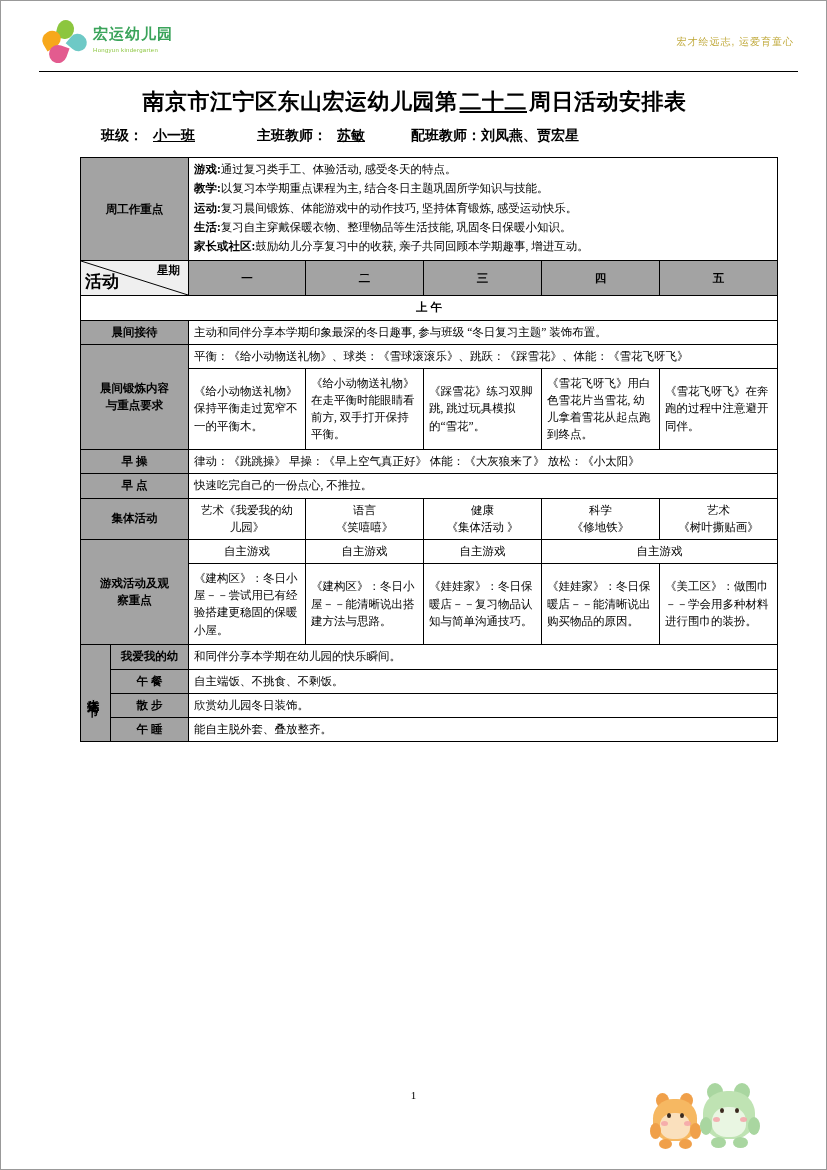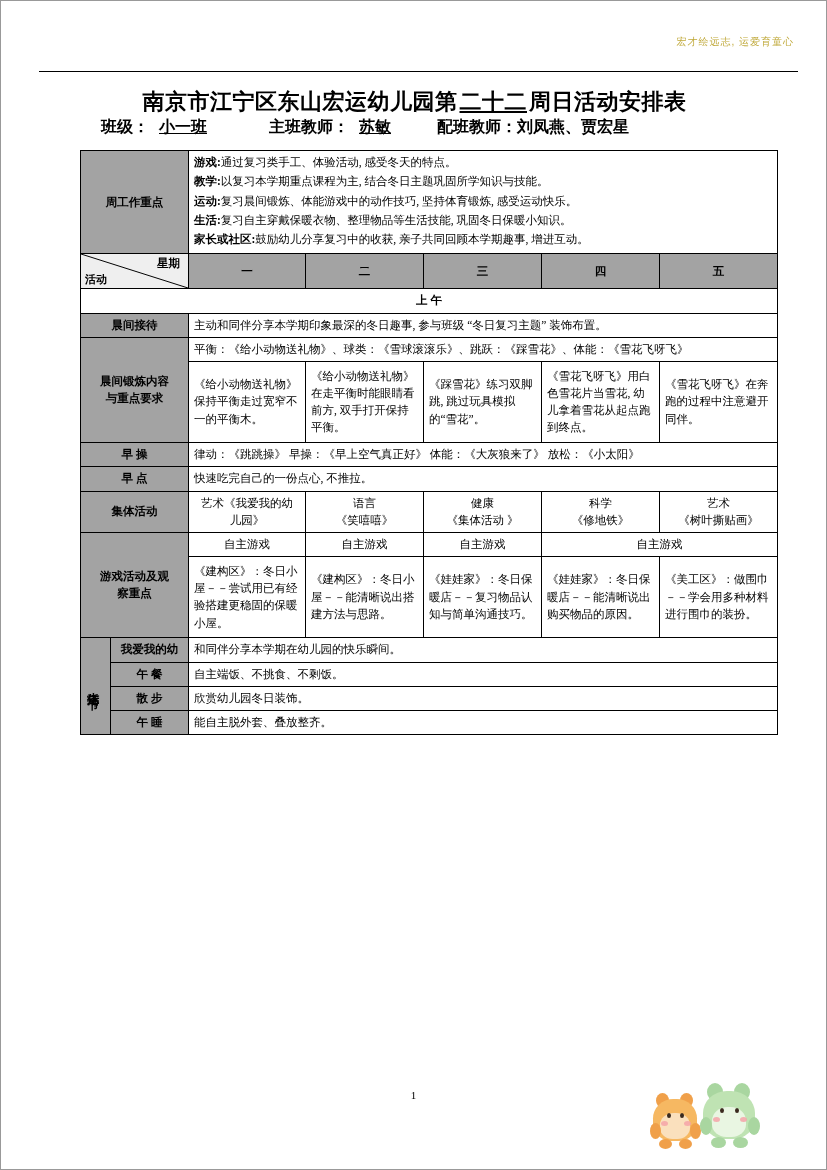--- a/index.html
+++ b/index.html
@@ -109,21 +109,22 @@
     margin-top: 14px;
   }
   .doc-sub {
     margin-top: 5px;
     font-size: 13px;
   }
   .doc-sub .ul { text-decoration: underline; padding: 0 3px; }
 
   
   .meta {
-    font-size: 16px;
+    margin-top: 10px;
+    font-size: 14px;
     font-weight: bold;
     padding-left: 80px;
   }
   .meta .ul {
     text-decoration: underline;
     font-weight: bold;
     padding: 0 10px;
   }
   .meta .gap { display:inline-block; width: 52px; }
   .meta .gap2 { display:inline-block; width: 36px; }
@@ -171,21 +172,21 @@
   }
   .diag .wk {
     position: absolute;
     right: 8px; top: 1px;
     font-size: 11.5px;
     font-weight: bold;
   }
   .diag .ac {
     position: absolute;
     left: 4px; bottom: 1px;
-    font-size: 11px;
+    font-size: 17px;
     font-weight: bold;
   }
   .small { font-size: 11px; }
   .cellpad { padding: 4px 5px; }
   .tall { height: 74px; vertical-align: top; }
   .lifecol {
     writing-mode: vertical-rl;
     text-orientation: upright;
     letter-spacing: 2px;
     font-weight: bold;
@@ -219,20 +220,32 @@
   .m-cheek { position:absolute; width:7px; height:5px; background:#f5a3a8; border-radius:50%; opacity:.85;}
   .m-arm { position:absolute; border-radius:50%; }
 </style>
 </head>
 <body>
 
 <div class="page">
   <div class="inner">
 
     <div class="header">
+      <div class="logo">
+        <div class="logo-mark">
+          <span class="blade b1"></span>
+          <span class="blade b2"></span>
+          <span class="blade b3"></span>
+          <span class="blade b4"></span>
+        </div>
+        <div class="logo-text">
+          <div class="logo-cn">宏运幼儿园</div>
+          <div class="logo-en">Hongyun  kindergarten</div>
+        </div>
+      </div>
       <div class="slogan">宏才绘远志, 运爱育童心</div>
       <div class="rule"></div>
     </div>
 
     <div class="title-block">
       <div class="doc-title">
         <span>南京市江宁区东山宏运幼儿园第</span><span class="ul">二十二</span><span>周日活动安排表</span>
       </div>
     </div>
 

